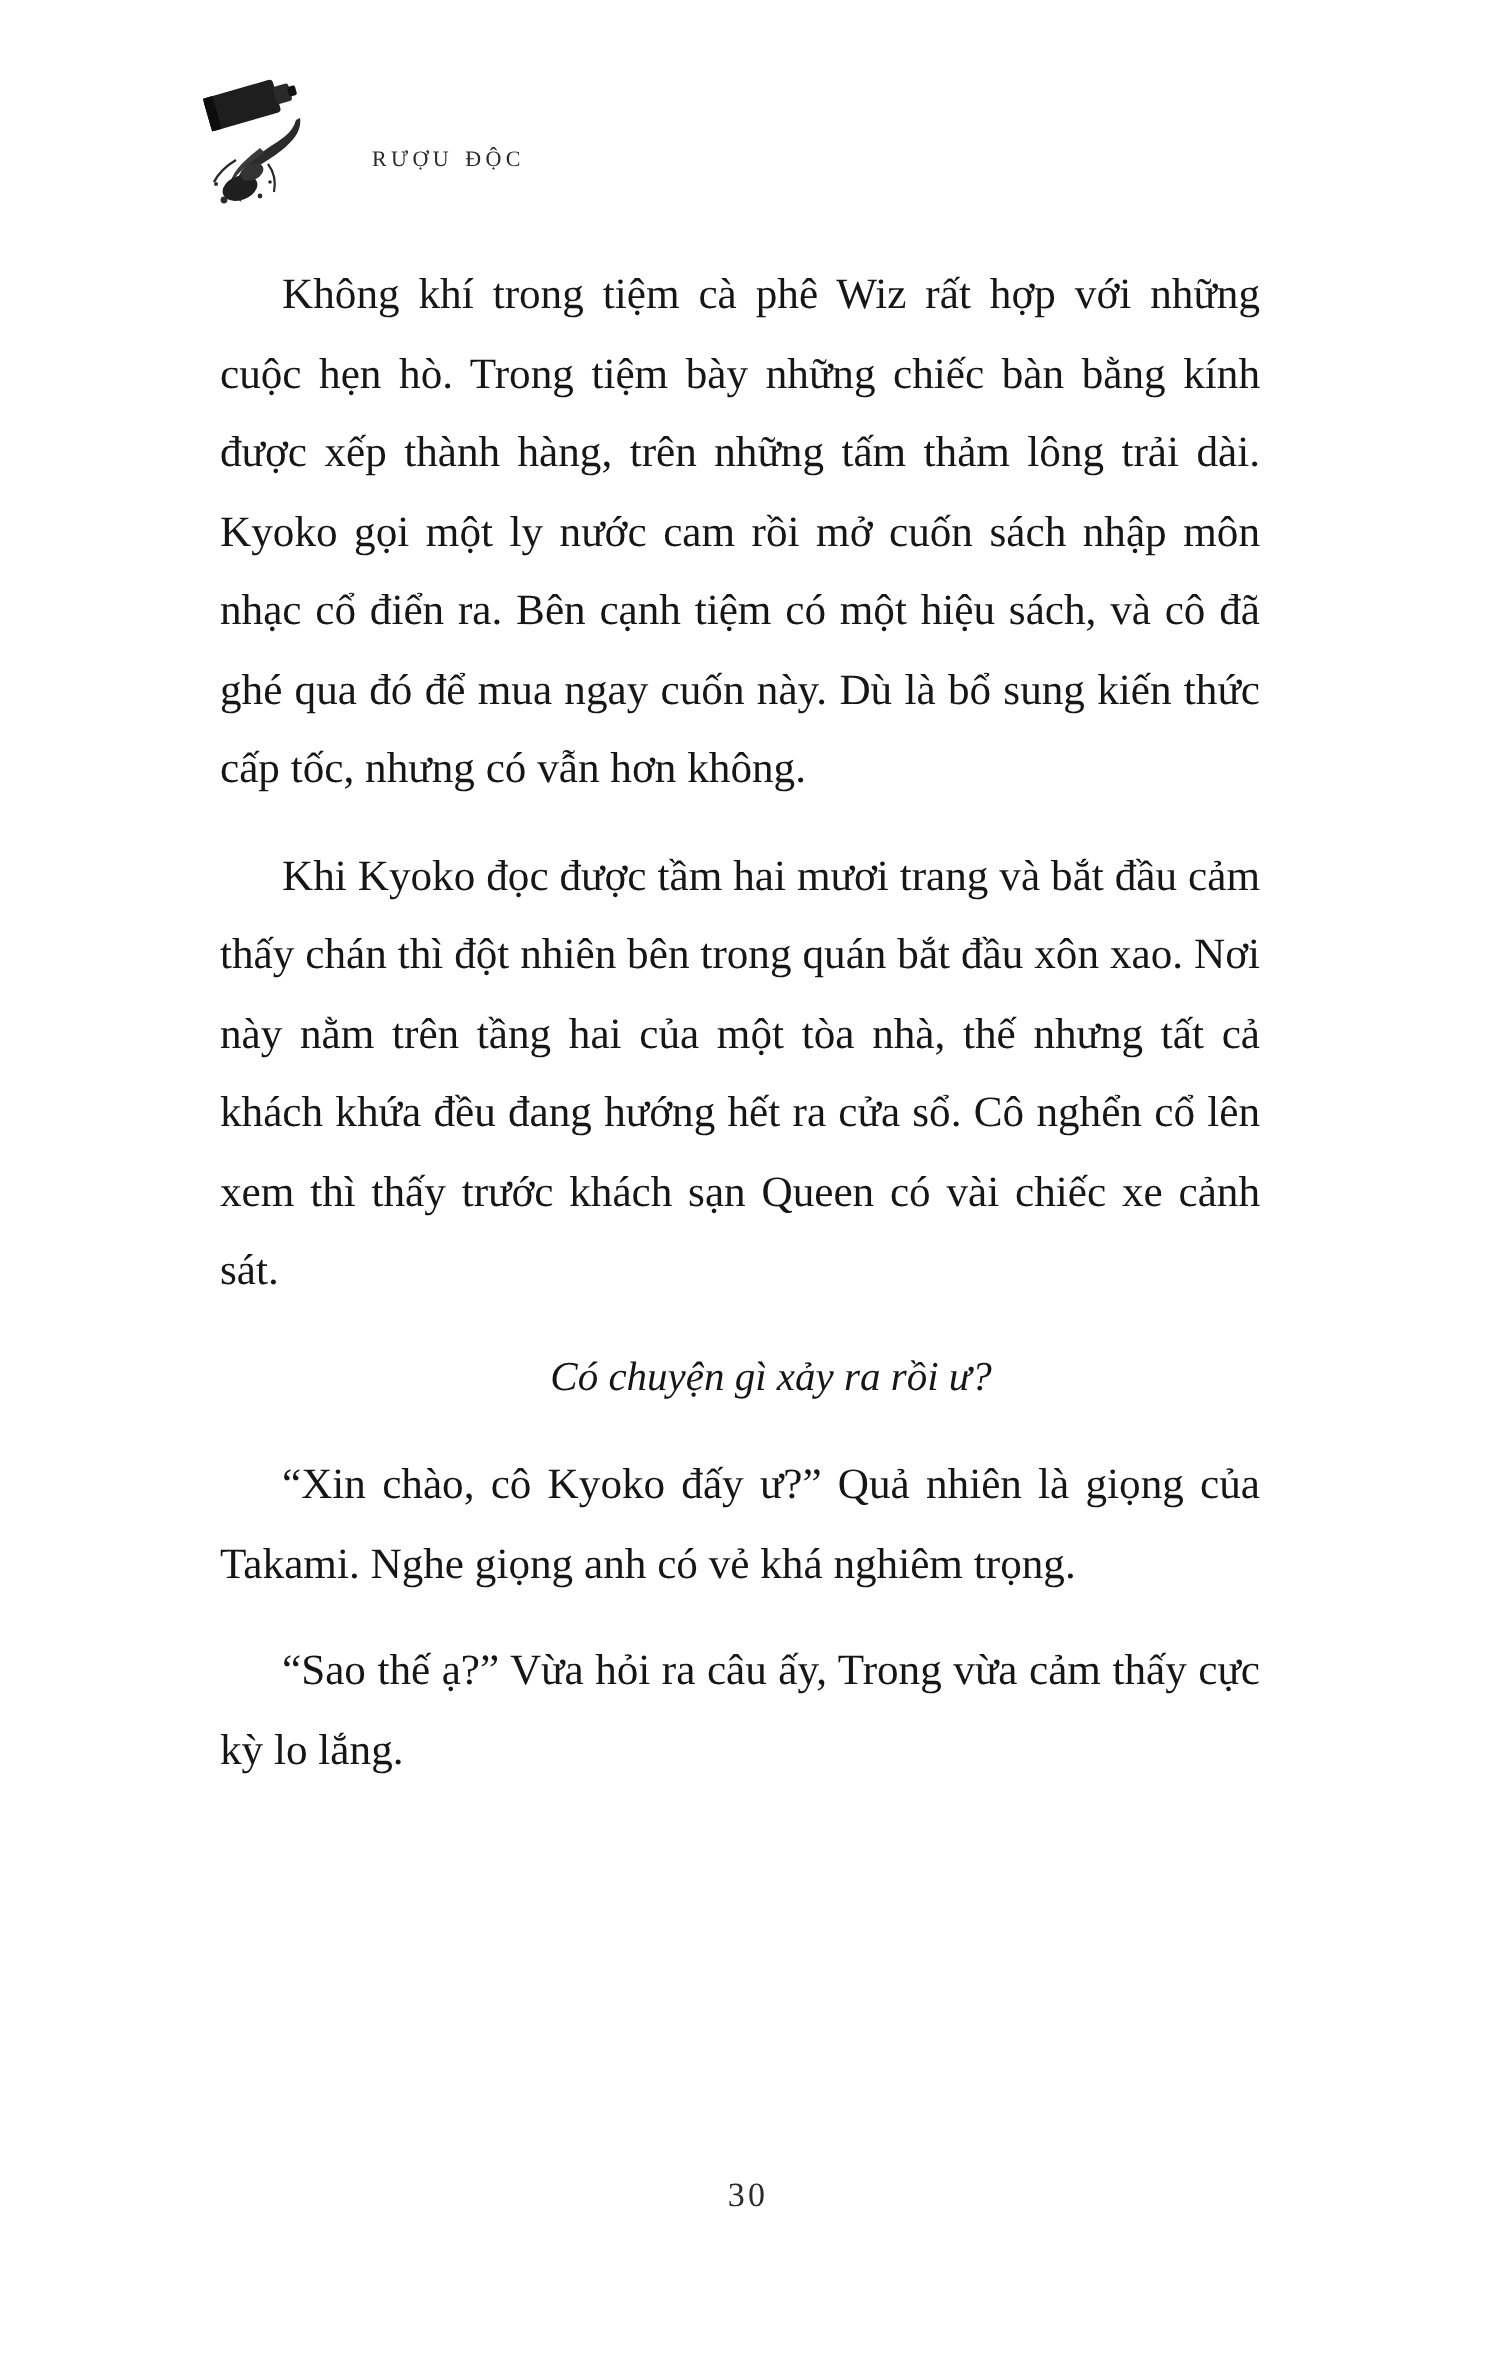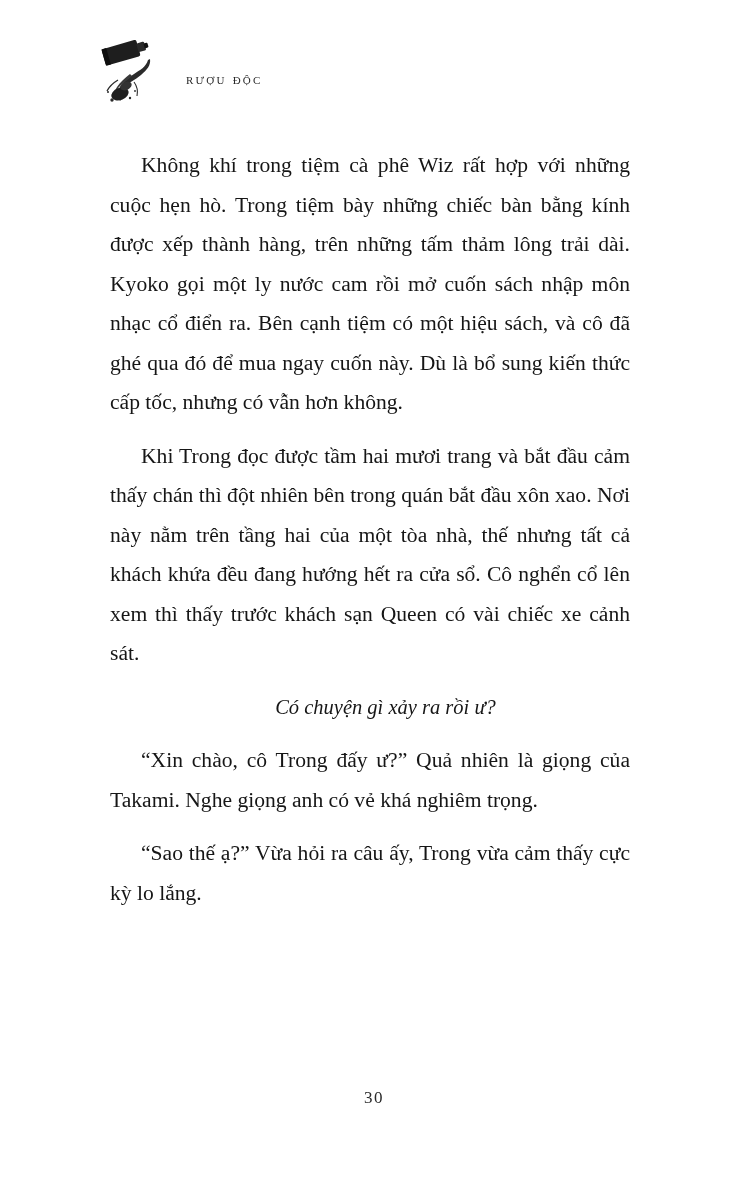--- a/index.html
+++ b/index.html
@@ -50,21 +50,20 @@
   .header-title::first-letter {
     font-size: 15.5px;
   }
 
   
   .content {
     position: absolute;
     left: 110px;
     top: 128px;
     width: 520px;
-    margin-top: 18px;
   }
   p.para {
     margin: 0 0 14px 0;
     font-size: 21.6px;
     line-height: 39.5px;
     text-align: justify;
     text-justify: inter-word;
     text-indent: 31px;
     color: #161616;
     -webkit-font-smoothing: antialiased;
@@ -117,21 +116,21 @@
         <circle cx="39" cy="57" r="0.9" fill="#2b2b2b"></circle>
         <path d="M22 46 C17 49 13 53 11 57" stroke="#2b2b2b" stroke-width="1.3" fill="none"></path>
         <path d="M38 48 C41 52 42 57 41 62" stroke="#2b2b2b" stroke-width="1.1" fill="none"></path>
       </svg>
     </div>
     <div class="header-title">RƯỢU ĐỘC</div>
   </div>
 
   <div class="content">
     <p class="para">Không khí trong tiệm cà phê Wiz rất hợp với những cuộc hẹn hò. Trong tiệm bày những chiếc bàn bằng kính được xếp thành hàng, trên những tấm thảm lông trải dài. Kyoko gọi một ly nước cam rồi mở cuốn sách nhập môn nhạc cổ điển ra. Bên cạnh tiệm có một hiệu sách, và cô đã ghé qua đó để mua ngay cuốn này. Dù là bổ sung kiến thức cấp tốc, nhưng có vẫn hơn không.</p>
-    <p class="para">Khi Trong đọc được tầm hai mươi trang và bắt đầu cảm thấy chán thì đột nhiên bên trong quán bắt đầu xôn xao. Nơi này nằm trên tầng hai của một tòa nhà, thế nhưng tất cả khách khứa đều đang hướng hết ra cửa sổ. Cô nghển cổ lên xem thì thấy trước khách sạn Queen có vài chiếc xe cảnh sát.</p>
+    <p class="para">Khi Kyoko đọc được tầm hai mươi trang và bắt đầu cảm thấy chán thì đột nhiên bên trong quán bắt đầu xôn xao. Nơi này nằm trên tầng hai của một tòa nhà, thế nhưng tất cả khách khứa đều đang hướng hết ra cửa sổ. Cô nghển cổ lên xem thì thấy trước khách sạn Queen có vài chiếc xe cảnh sát.</p>
     <p class="para italic">Có chuyện gì xảy ra rồi ư?</p>
-    <p class="para">“Xin chào, cô Trong đấy ư?” Quả nhiên là giọng của Takami. Nghe giọng anh có vẻ khá nghiêm trọng.</p>
+    <p class="para">“Xin chào, cô Kyoko đấy ư?” Quả nhiên là giọng của Takami. Nghe giọng anh có vẻ khá nghiêm trọng.</p>
     <p class="para last">“Sao thế ạ?” Vừa hỏi ra câu ấy, Trong vừa cảm thấy cực kỳ lo lắng.</p>
   </div>
 
   <div class="folio">30</div>
 
 </div>
 
 </body></html>

